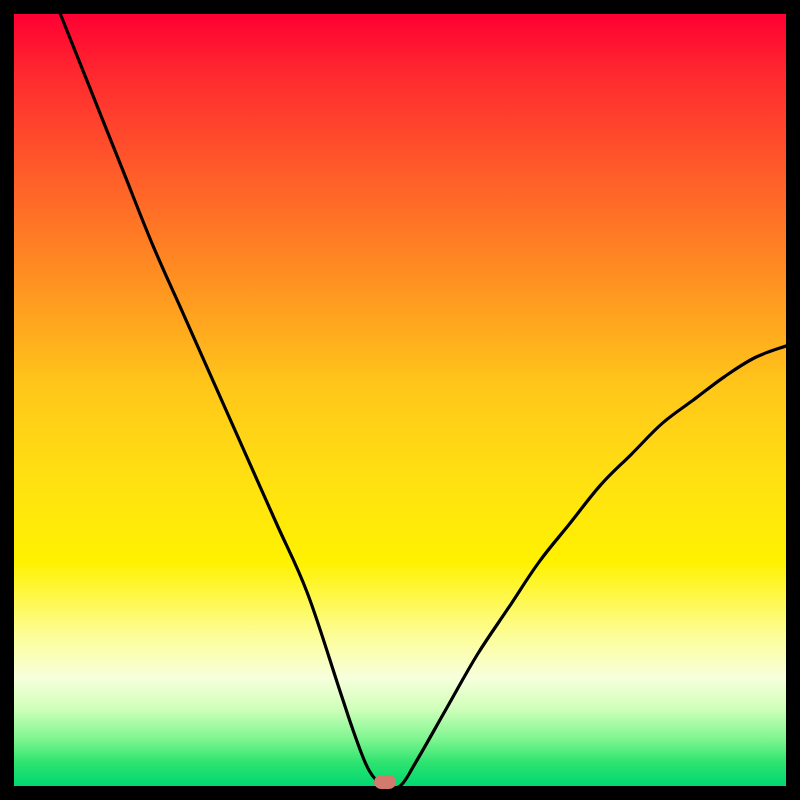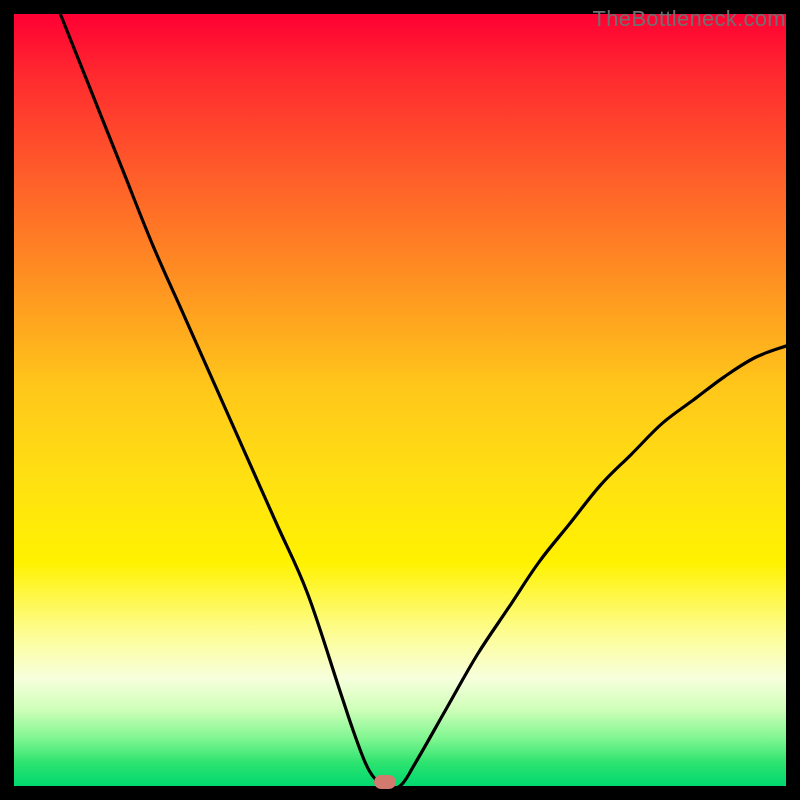--- a/index.html
+++ b/index.html
@@ -75,15 +75,14 @@
   <div class="plot">
 
     <svg class="curve" viewBox="0 0 772 772" preserveAspectRatio="none">
       <path id="curve-path" d="M 46.32 0.00 C 51.88 13.90, 66.08 49.41, 77.20 77.20 C 88.32 104.99, 96.96 126.61, 108.08 154.40 C 119.20 182.19, 127.84 205.20, 138.96 231.60 C 150.08 258.00, 158.72 276.07, 169.84 301.08 C 180.96 326.09, 189.60 345.55, 200.72 370.56 C 211.84 395.57, 220.48 415.03, 231.60 440.04 C 242.72 465.05, 251.36 484.51, 262.48 509.52 C 273.60 534.53, 282.24 549.82, 293.36 579.00 C 304.48 608.18, 315.90 646.63, 324.24 671.64 C 332.58 696.65, 334.12 702.67, 339.68 717.96 C 345.24 733.25, 349.56 746.83, 355.12 756.56 C 360.68 766.29, 365.00 769.22, 370.56 772.00 C 376.12 774.78, 380.44 776.17, 386.00 772.00 C 391.56 767.83, 393.10 762.74, 401.44 748.84 C 409.78 734.94, 421.20 714.25, 432.32 694.80 C 443.44 675.35, 452.08 658.82, 463.20 640.76 C 474.32 622.70, 482.96 611.12, 494.08 594.44 C 505.20 577.76, 513.84 563.41, 524.96 548.12 C 536.08 532.83, 544.72 523.42, 555.84 509.52 C 566.96 495.62, 575.60 483.43, 586.72 470.92 C 597.84 458.41, 606.48 451.16, 617.60 440.04 C 628.72 428.92, 637.36 418.89, 648.48 409.16 C 659.60 399.43, 668.24 394.34, 679.36 386.00 C 690.48 377.66, 699.12 370.48, 710.24 362.84 C 721.36 355.20, 730.00 349.10, 741.12 343.54 C 752.24 337.98, 766.44 334.04, 772.00 331.96" fill="none" stroke="#000" stroke-width="3.2" stroke-linecap="round" stroke-linejoin="round"></path>
     </svg>
 
     <div id="marker" class="marker" style="left: 371.332px; top: 768px;"></div>
 
   </div>
 
-  <div class="watermark">TheBottleneck.com</div>
 
 </div>
 
 </body></html>

